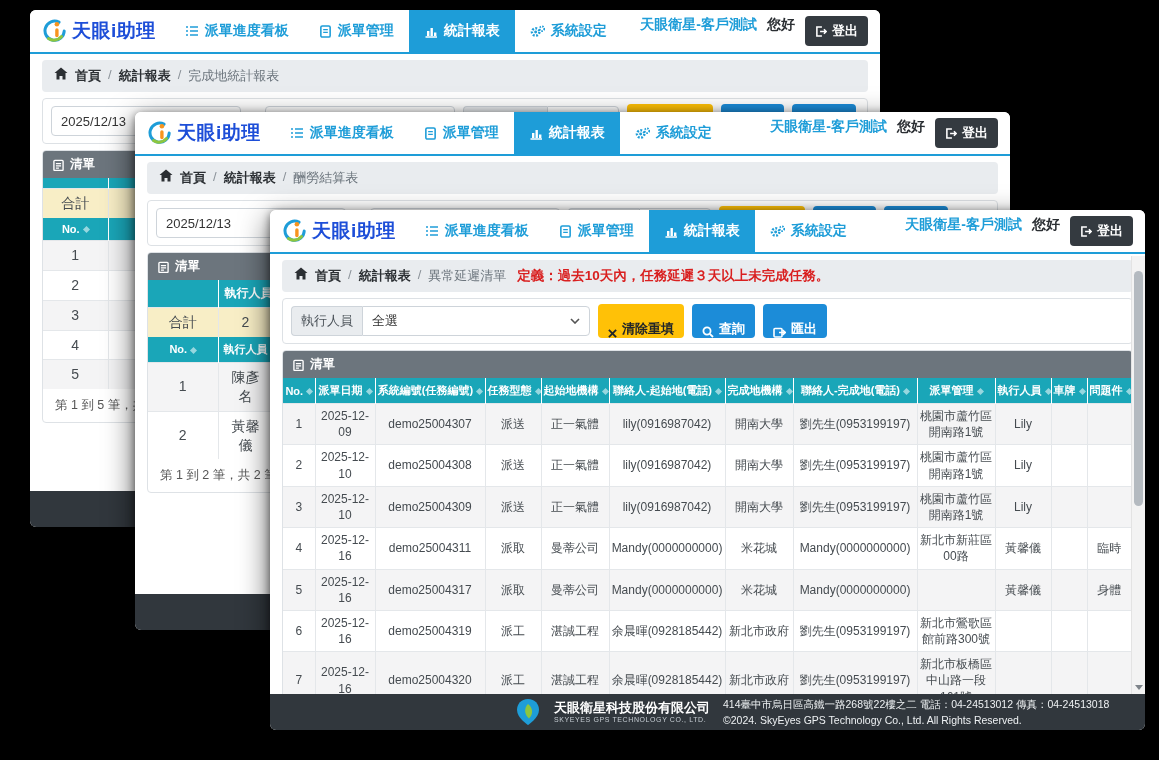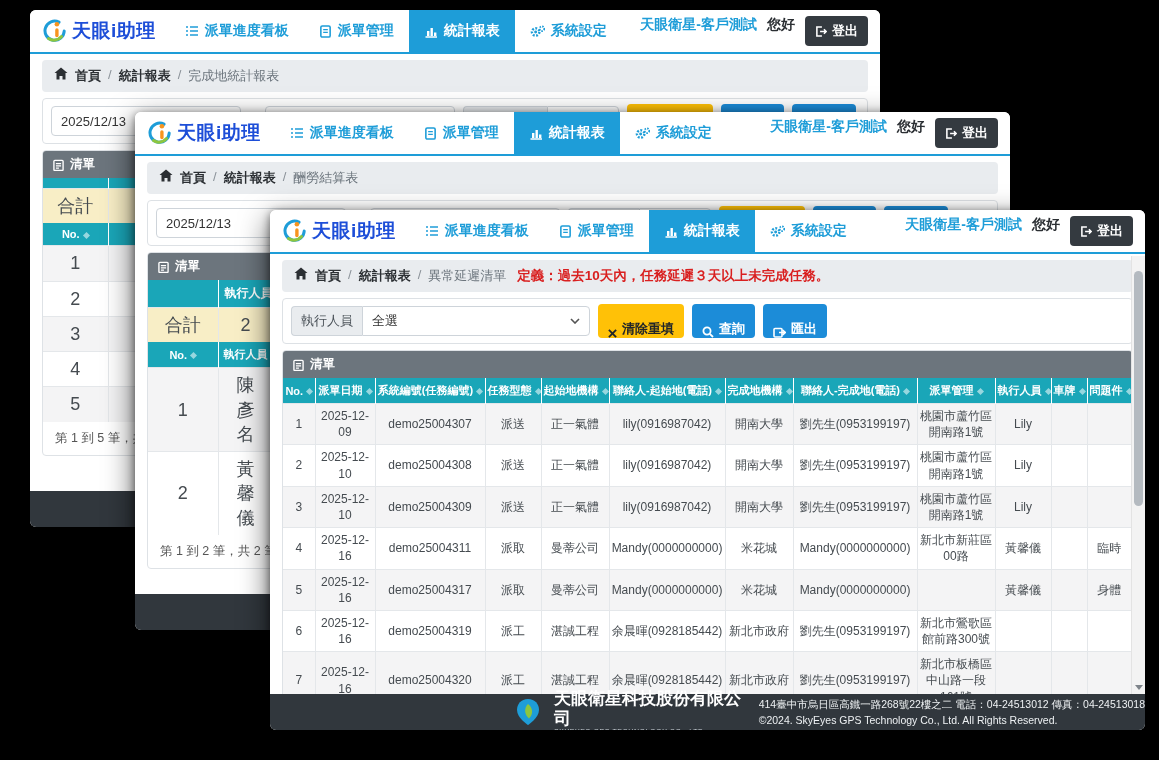--- a/index.html
+++ b/index.html
@@ -66,33 +66,33 @@
     overflow:hidden; background:#fff; }
   .panel-header { background:#6c757d; color:#fff; font-size:12.5px; font-weight:bold;
     padding:5px 10px; display:flex; align-items:center; gap:6px; }
   table { border-collapse:collapse; width:100%; table-layout:fixed; }
   th { background:#1aa6b8; color:#fff; font-size:11px; font-weight:bold;
     text-align:center; padding:5px 2px; border-right:1px solid rgba(255,255,255,.35);
     white-space:nowrap; overflow:hidden; }
   td { font-size:12px; color:#454b50; text-align:center; padding:4px 2px;
     border-right:1px solid #e4e7ea; border-top:1px solid #e4e7ea; line-height:1.35;
     overflow:hidden; background:#fff; }
-  .mini-table td { font-size:18px; padding:5px 12px;margin-left:37px; }
+  .mini-table td { font-size:14px; padding:5px 12px;margin-left:37px; }
   tbody[data-repeat] tr:nth-of-type(odd) td { background:#f4f4f5; }
   .total-row td { background:#f8eec6 !important; }
   .sort { width:5px; height:5px; background:rgba(255,255,255,.55); display:inline-block;
     transform:rotate(45deg); margin-left:4px; vertical-align:middle; cursor:pointer; }
   .summary-th { text-align:left; padding-left:6px; font-size:12px; }
   .table-footer { font-size:12.5px; color:#555; padding:8px 12px; white-space:nowrap; }
 
   
   .win-footer { position:absolute; left:0; right:0; bottom:0; height:36px;
     background:#31373d; display:flex; align-items:center; gap:13px;
     padding-left:245px; z-index:6; }
-  .f-company { font-size:17px; font-weight:bold; color:#fff; line-height:1.15; }
+  .f-company { font-size:13px; font-weight:bold; color:#fff; line-height:1.15; }
   .f-company-en { font-size:7px; letter-spacing:.6px; color:#c6cdd3; }
   .f-info { font-size:10.5px; color:#eef1f3; line-height:1.55; white-space:nowrap; }
 
   
   .scrollbar { position:absolute; right:0; top:46px; width:14px; height:438px;
     background:#f3f3f3; border-left:1px solid #e3e3e3; z-index:5; }
   .sb-arrow { width:14px; height:14px; display:flex; align-items:center;
     justify-content:center; cursor:pointer; }
   .sb-down { position:absolute; bottom:0; }
   .tri-up { width:0; height:0; border-left:4px solid transparent;

